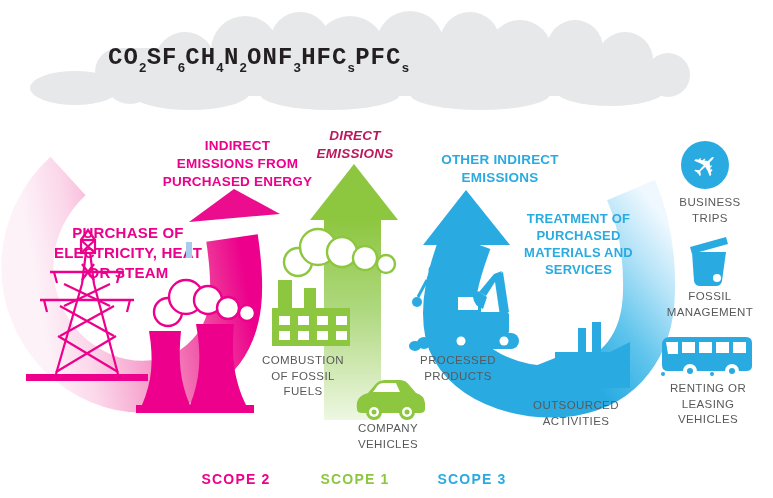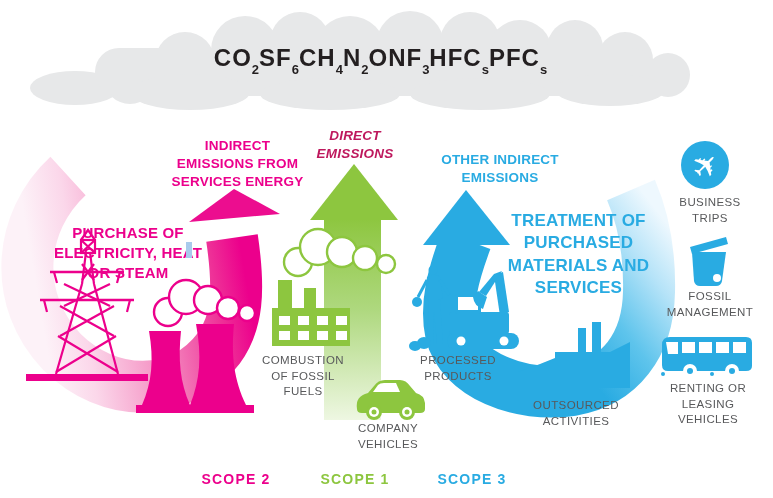--- a/index.html
+++ b/index.html
@@ -19,21 +19,21 @@
   .lbl{
     color:#58595b;font-size:11.5px;line-height:1.35;letter-spacing:.4px;
     text-align:center;white-space:pre-line;font-weight:400;
   }
   .scope{
     font-weight:bold;font-size:14px;letter-spacing:1.2px;text-align:center;white-space:pre-line;
   }
   .scope.pink{color:#ec008c;} .scope.green{color:#8dc63f;} .scope.blue{color:#29abe2;}
   #gas-row{
     left:108px;top:44px;width:545px;height:38px;
-    display:flex;justify-content:center;align-items:baseline;
+    display:flex;justify-content:flex-start;align-items:baseline;font-family:Liberation Mono, monospace;
   }
   .gas{
     font-weight:bold;font-size:24px;color:#231f20;letter-spacing:1px;white-space:nowrap;
   }
   .gas sub{font-size:13px;position:relative;top:2px;letter-spacing:0;}
   #cursor-artifact{left:186px;top:242px;width:6px;height:16px;background:#a9cbec;}
 </style>
 </head>
 <body>
 
@@ -221,33 +221,33 @@
       <span class="gas">SF<sub>6</sub></span>
       <span class="gas">CH<sub>4</sub></span>
       <span class="gas">N<sub>2</sub>O</span>
       <span class="gas">NF<sub>3</sub></span>
       <span class="gas">HFC<sub>s</sub></span>
       <span class="gas">PFC<sub>s</sub></span>
     </div>
 
   <div class="abs hdr pink" style="left:140px;top:137px;width:195px;">INDIRECT
 EMISSIONS FROM
-SERVICES ENERGY</div>
+PURCHASED ENERGY</div>
 
   <div class="abs hdr pink" style="left:42px;top:223px;width:172px;font-size:15px;">PURCHASE OF
 ELECTRICITY, HEAT
 OR STEAM</div>
 
   <div class="abs hdr green" style="left:303px;top:127px;width:104px;">DIRECT
 EMISSIONS</div>
 
   <div class="abs hdr blue" style="left:428px;top:151px;width:144px;">OTHER INDIRECT
 EMISSIONS</div>
 
-  <div class="abs hdr blue" style="left:506px;top:210px;width:145px;font-size:17px;">TREATMENT OF
+  <div class="abs hdr blue" style="left:506px;top:210px;width:145px;font-size:13px;">TREATMENT OF
 PURCHASED
 MATERIALS AND
 SERVICES</div>
 
   <div class="abs lbl" style="left:253px;top:353px;width:100px;">COMBUSTION
 OF FOSSIL
 FUELS</div>
 
   <div class="abs lbl" style="left:342px;top:421px;width:92px;">COMPANY
 VEHICLES</div>

